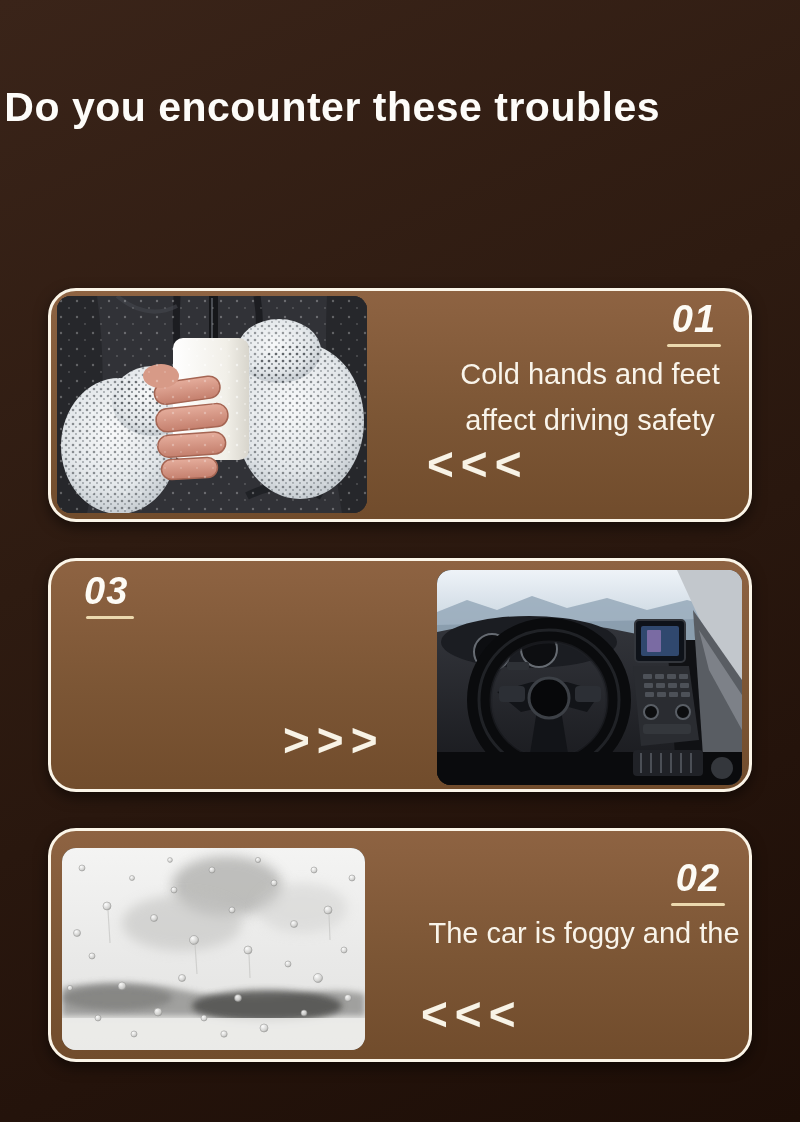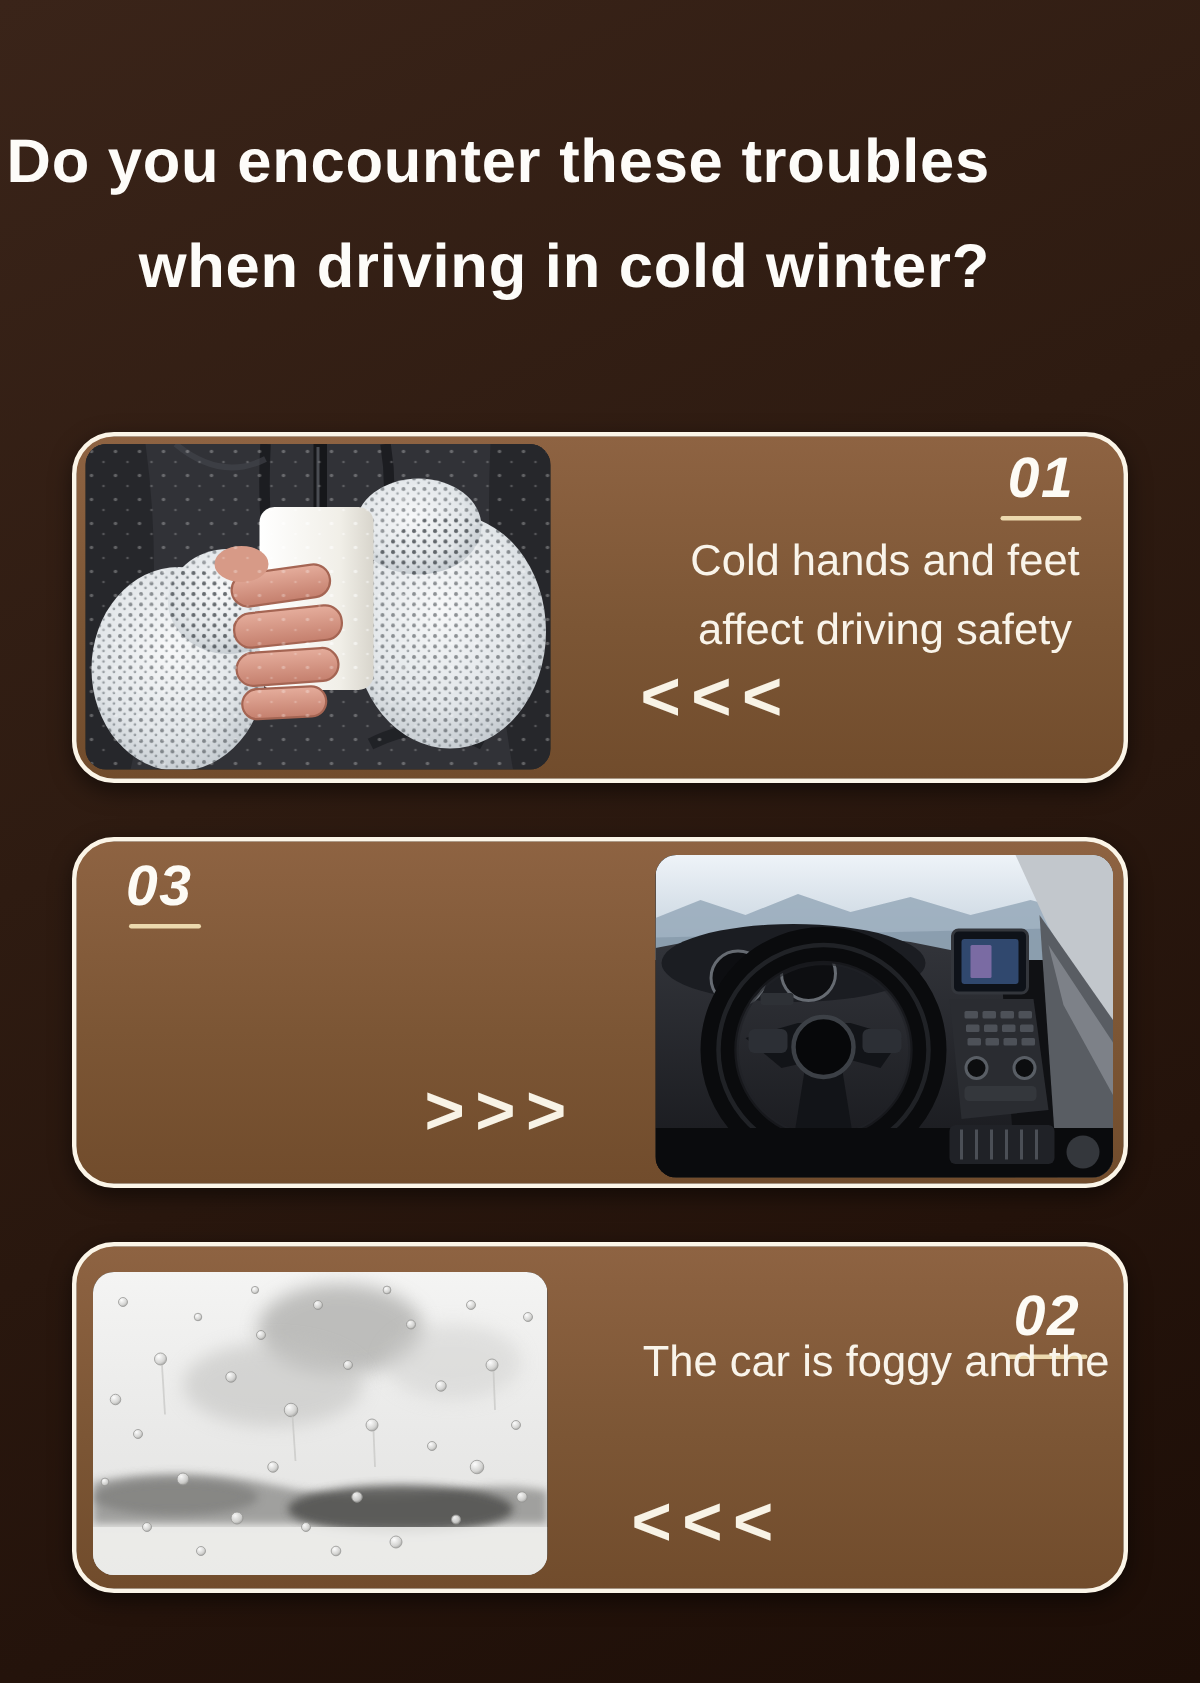--- a/index.html
+++ b/index.html
@@ -29,35 +29,34 @@
   #card-03 .num-block{top:8px;left:33px;text-align:left;}
   #card-02 .num-block{top:25px;right:24px;}
   .num{font-style:italic;font-weight:bold;font-size:38px;color:#fdfbf5;line-height:44px;letter-spacing:1px;}
   .num-underline{height:3px;background:#ecd9ae;border-radius:2px;margin:3px auto 0;}
   #card-01 .num-underline{width:54px;}
   #card-03 .num-underline{width:48px;margin-left:2px;}
   #card-02 .num-underline{width:54px;}
   .card-text{position:absolute;color:#f9f4ea;font-size:29px;}
   #card-01 .card-text{left:378px;top:60px;width:322px;text-align:center;line-height:46px;}
   #card-03 .card-text{left:32px;top:58px;width:370px;text-align:left;line-height:49px;}
-  #card-02 .card-text{left:366px;top:55px;width:334px;text-align:center;line-height:45px;}
+  #card-02 .card-text{left:366px;top:80px;width:334px;text-align:center;line-height:45px;}
   .chevrons{
     position:absolute;color:#f8f3e6;font-size:46px;font-weight:bold;
     letter-spacing:7px;line-height:46px;
   }
   #card-01 .chevrons{left:376px;top:150px;}
   #card-03 .chevrons{left:232px;top:156px;}
   #card-02 .chevrons{left:370px;top:160px;}
 </style>
 </head>
 <body>
 
 <div class="title">
   <div>Do you encounter these troubles</div>
-  <div>when driving in cold winter?</div>
 </div>
 
 <div class="card" id="card-01">
   <div class="photo">
     <svg viewBox="0 0 310 217" preserveAspectRatio="none">
       <defs>
         <radialGradient id="snowG" cx="45%" cy="40%" r="70%">
           <stop offset="0%" stop-color="#f7f8f9"></stop>
             <stop offset="60%" stop-color="#e2e6e9"></stop>
             <stop offset="100%" stop-color="#b9c0c6"></stop>

